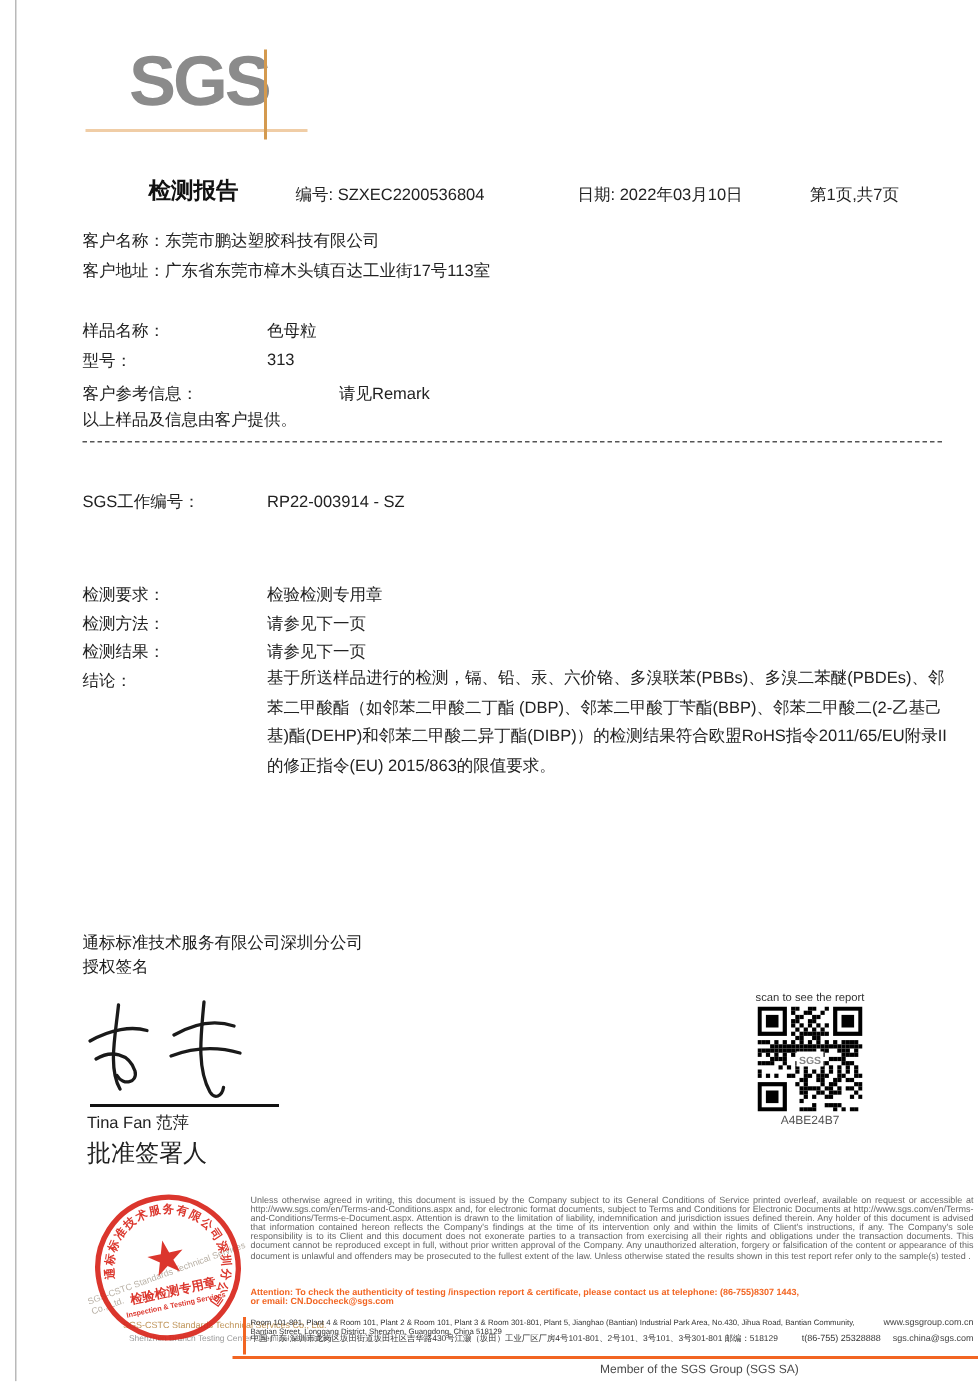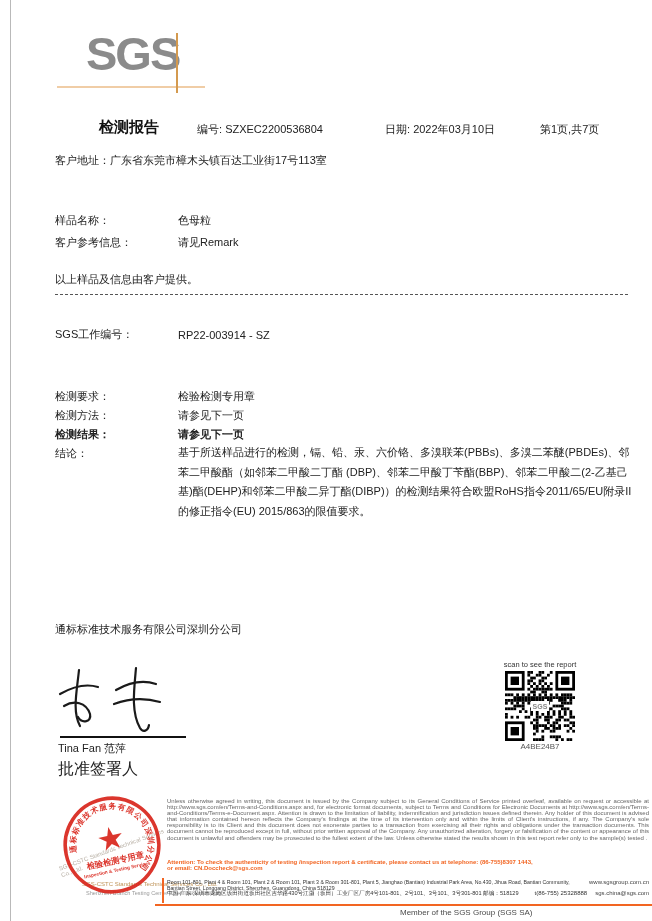--- a/index.html
+++ b/index.html
@@ -73,62 +73,71 @@
 
   <div class="title-row">
     <span class="doc-title">检测报告</span>
     <span class="no-group"><span>编号:</span> <span>SZXEC2200536804</span></span>
     <span class="date-group"><span>日期:</span> <span>2022年03月10日</span></span>
     <span class="page-group">第1页,共7页</span>
   </div>
 
   <div class="rows cust" style="top:150px;">
     <div class="irow">
+      <span class="lbl">客户名称：</span>
+      <span>东莞市鹏达塑胶科技有限公司</span>
+    </div>
+    <div class="irow">
       <span class="lbl">客户地址：</span>
       <span>广东省东莞市樟木头镇百达工业街17号113室</span>
     </div>
   </div>
 
   <div class="rows samp" style="top:210px;">
     <div class="irow">
       <span class="lbl">样品名称：</span>
       <span>色母粒</span>
     </div>
-    <div class="irow" style="margin-top:2px;">
+    <div class="irow">
+      <span class="lbl">型号：</span>
+      <span>313</span>
+    </div>
+    <div class="irow" style="margin-top:2px;gap:48px;">
       <span class="lbl">客户参考信息：</span>
       <span>请见Remark</span>
     </div>
   </div>
   <div class="note-line">以上样品及信息由客户提供。</div>
   <div class="dashed-sep"></div>
 
   <div class="rows work" style="top:325px;">
     <div class="irow" style="height:19px;">
       <span class="lbl">SGS工作编号：</span>
       <span>RP22-003914 - SZ</span>
     </div>
     <div class="irow" style="height:19px;margin-top:43px;">
       <span class="lbl">检测要求：</span>
       <span>检验检测专用章</span>
     </div>
     <div class="irow" style="height:19px;">
       <span class="lbl">检测方法：</span>
       <span>请参见下一页</span>
     </div>
-    <div class="irow" style="height:19px;font-weight:bold;">
+    <div class="irow" style="height:19px;">
       <span class="lbl">检测结果：</span>
       <span>请参见下一页</span>
     </div>
   </div>
 
   <div class="concl-lbl">结论：</div>
   <div class="concl-text">基于所送样品进行的检测，镉、铅、汞、六价铬、多溴联苯(PBBs)、多溴二苯醚(PBDEs)、邻苯二甲酸酯（如邻苯二甲酸二丁酯 (DBP)、邻苯二甲酸丁苄酯(BBP)、邻苯二甲酸二(2-乙基己基)酯(DEHP)和邻苯二甲酸二异丁酯(DIBP)）的检测结果符合欧盟RoHS指令2011/65/EU附录II的修正指令(EU) 2015/863的限值要求。</div>
 
   <div class="sig-company">
     <div>通标标准技术服务有限公司深圳分公司</div>
+    <div>授权签名</div>
   </div>
   <svg class="sig-svg" width="150" height="80" viewBox="0 0 150 80">
     <g fill="none" stroke="#1a1a1a" stroke-width="2.2" stroke-linecap="round">
       <path d="M8,34 C22,26 36,24 46,27"></path>
       <path d="M27,10 C25,30 20,52 28,66"></path>
       <path d="M12,46 C22,40 34,42 38,54 C40,62 30,64 26,57"></path>
       <path d="M64,30 C78,22 92,20 104,24"></path>
       <path d="M84,8 C82,30 79,52 88,68 C91,73 96,71 97,65"></path>
       <path d="M62,44 C78,38 94,38 108,42"></path>
     </g>

